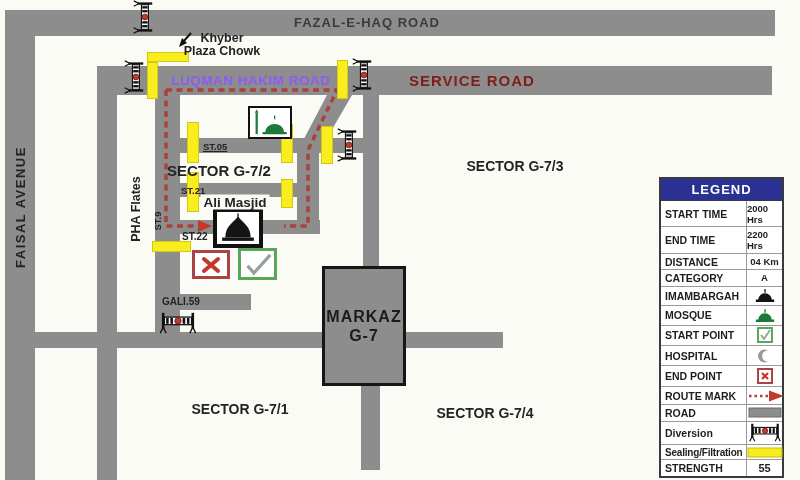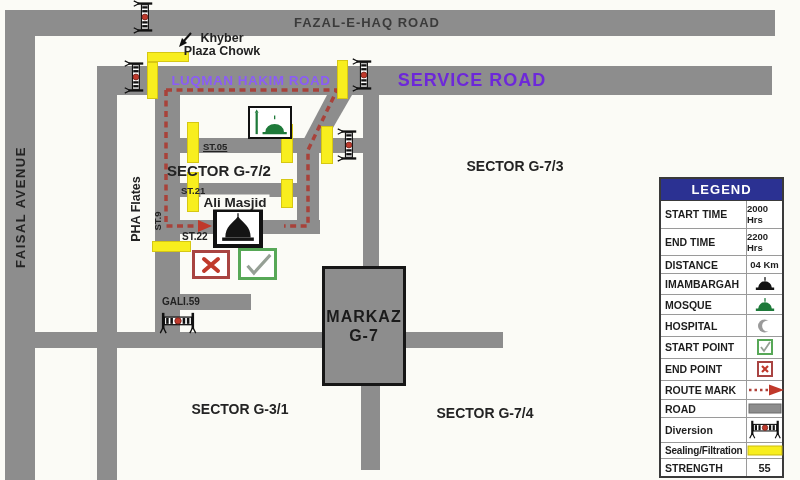--- a/index.html
+++ b/index.html
@@ -132,31 +132,31 @@
     </svg>
   </div>
   <div class="iconbox" style="left:238px;top:248px;width:39px;height:32px;border:3px solid #57a857;">
     <svg width="30" height="24" viewBox="0 0 33 26">
       <polyline points="5,15 12,23 30,3" stroke="#96a096" stroke-width="3.5" fill="none"></polyline>
     </svg>
   </div>
 
   <div class="lbl c" style="left:367px;top:22px;font-size:13px;letter-spacing:1px;color:#3b3b3b;">FAZAL-E-HAQ ROAD</div>
   <div class="lbl c" style="left:251px;top:80px;font-size:13.5px;letter-spacing:0.5px;color:#8b5cf6;">LUQMAN HAKIM ROAD</div>
-  <div class="lbl c" style="left:472px;top:80px;font-size:18px;letter-spacing:1px;color:#6d28d9;">SERVICE ROAD</div>
+  <div class="lbl c" style="left:472px;top:80px;font-size:15px;letter-spacing:1px;color:#7f1d1d;">SERVICE ROAD</div>
   <div class="lbl rot" style="left:20px;top:207px;font-size:13px;letter-spacing:1.5px;">FAISAL AVENUE</div>
   <div class="lbl rot" style="left:136px;top:209px;font-size:12.5px;">PHA Flates</div>
   <div class="lbl rot" style="left:157px;top:221px;font-size:9.5px;">ST.9</div>
   <div class="lbl" style="left:203px;top:141px;font-size:9.5px;text-decoration:underline;">ST.05</div>
   <div class="lbl" style="left:181px;top:185px;font-size:9.5px;">ST.21</div>
   <div class="lbl" style="left:182px;top:231px;font-size:10px;">ST.22</div>
   <div class="lbl" style="left:162px;top:296px;font-size:10px;">GALI.59</div>
   <div class="lbl c" style="left:219px;top:170px;font-size:15px;">SECTOR G-7/2</div>
   <div class="lbl c" style="left:515px;top:166px;font-size:14px;">SECTOR G-7/3</div>
-  <div class="lbl c" style="left:240px;top:409px;font-size:14px;">SECTOR G-3/1</div>
+  <div class="lbl c" style="left:240px;top:409px;font-size:14px;">SECTOR G-7/1</div>
   <div class="lbl c" style="left:485px;top:413px;font-size:14px;">SECTOR G-7/4</div>
   <div class="lbl c" style="left:235px;top:202px;font-size:13.5px;background:#fbfbf6;padding:0 3px;z-index:8;">Ali Masjid</div>
   <div class="lbl" style="left:172px;top:32px;width:100px;text-align:center;font-size:12.5px;line-height:13px;white-space:normal;">
     <div>Khyber</div>
     <div>Plaza Chowk</div>
   </div>
 
   <div class="legend">
     <div class="legend-header">LEGEND</div>
 
@@ -166,54 +166,58 @@
     </div>
     <div class="lrow">
       <div class="lcell label">END TIME</div>
       <div class="lcell value">2200 Hrs</div>
     </div>
     <div class="lrow">
       <div class="lcell label">DISTANCE</div>
       <div class="lcell value">04 Km</div>
     </div>
     <div class="lrow">
+      <div class="lcell label">CATEGORY</div>
+      <div class="lcell value">A</div>
+    </div>
+    <div class="lrow">
       <div class="lcell label">IMAMBARGAH</div>
       <div class="lcell value">
         <svg width="22" height="15" viewBox="0 0 24 16" fill="#141414">
             <use href="#mosque-sym" width="24" height="16"></use>
           </svg>
       </div>
     </div>
     <div class="lrow">
       <div class="lcell label">MOSQUE</div>
       <div class="lcell value">
         <svg width="22" height="15" viewBox="0 0 24 16" fill="#1e7a3a">
             <use href="#mosque-sym" width="24" height="16"></use>
           </svg>
       </div>
     </div>
     <div class="lrow">
+      <div class="lcell label">START POINT</div>
+      <div class="lcell value">
+        <svg width="16" height="16" viewBox="0 0 16 16">
+          <rect x="1" y="1" width="14" height="14" fill="#fff" stroke="#57a857" stroke-width="2"></rect>
+          <polyline points="4,8 7,12 13,3" stroke="#96a096" stroke-width="1.8" fill="none"></polyline>
+        </svg>
+      </div>
+    </div>
+    <div class="lrow">
       <div class="lcell label">HOSPITAL</div>
       <div class="lcell value">
         <svg width="16" height="16" viewBox="0 0 16 16">
           <circle cx="7.5" cy="8" r="6.5" fill="#9a9a9a"></circle>
             <circle cx="10.6" cy="8" r="5.5" fill="#ffffff"></circle>
         </svg>
       </div>
     </div>
     <div class="lrow">
-      <div class="lcell label">START POINT</div>
-      <div class="lcell value">
-        <svg width="16" height="16" viewBox="0 0 16 16">
-          <rect x="1" y="1" width="14" height="14" fill="#fff" stroke="#57a857" stroke-width="2"></rect>
-          <polyline points="4,8 7,12 13,3" stroke="#96a096" stroke-width="1.8" fill="none"></polyline>
-        </svg>
-      </div>
-    </div>
-    <div class="lrow">
       <div class="lcell label">END POINT</div>
       <div class="lcell value">
         <svg width="16" height="16" viewBox="0 0 16 16">
           <rect x="1" y="1" width="14" height="14" fill="#fff" stroke="#a94442" stroke-width="2"></rect>
           <path d="M5,5 L11,11 M11,5 L5,11" stroke="#c0392b" stroke-width="2.2" fill="none"></path>
         </svg>
       </div>
     </div>
     <div class="lrow">
       <div class="lcell label">ROUTE MARK</div>

